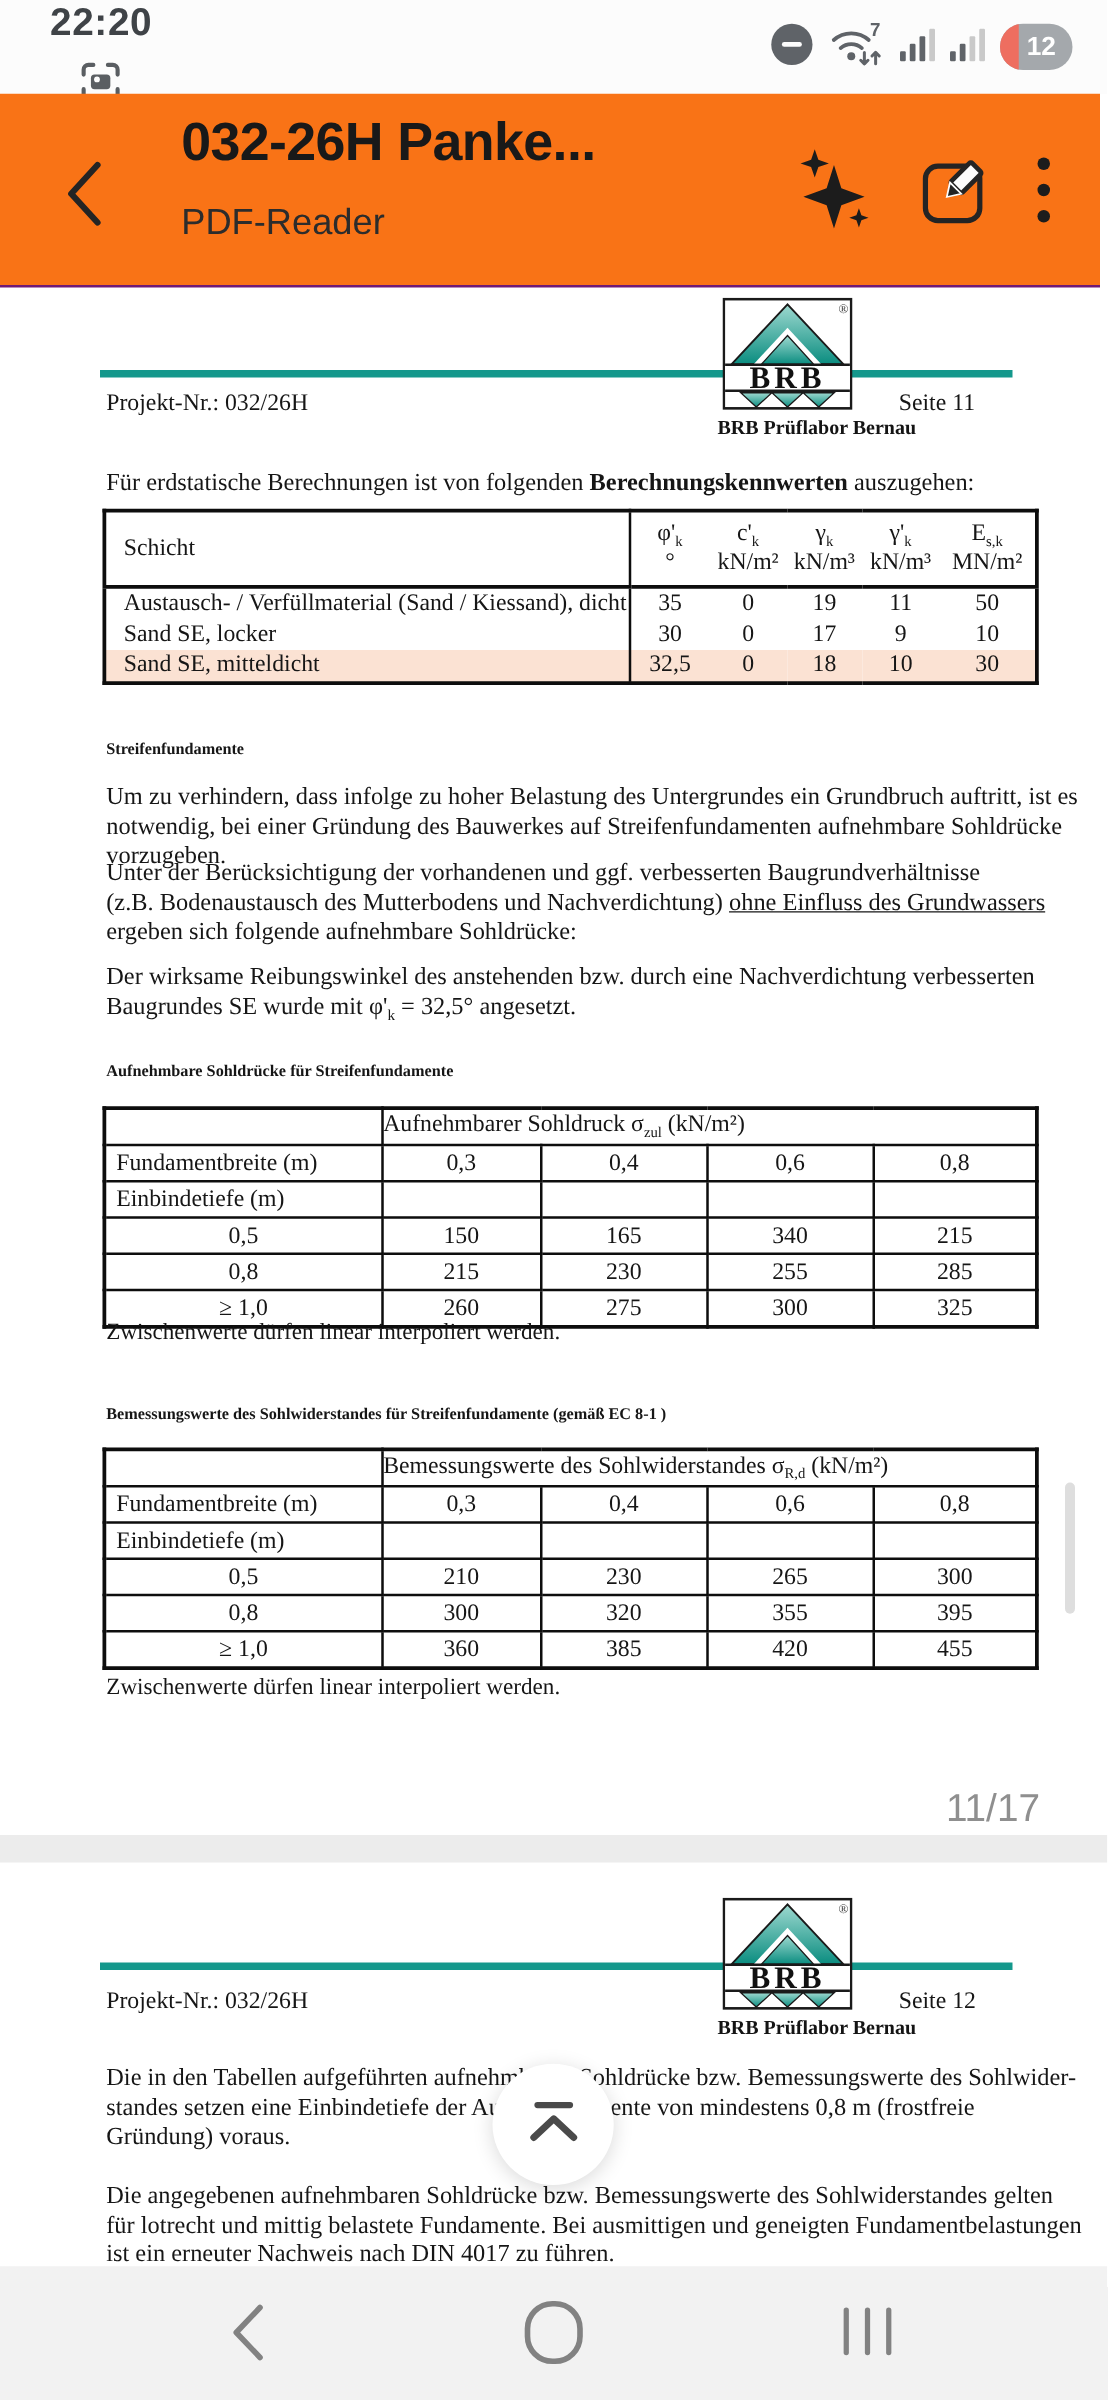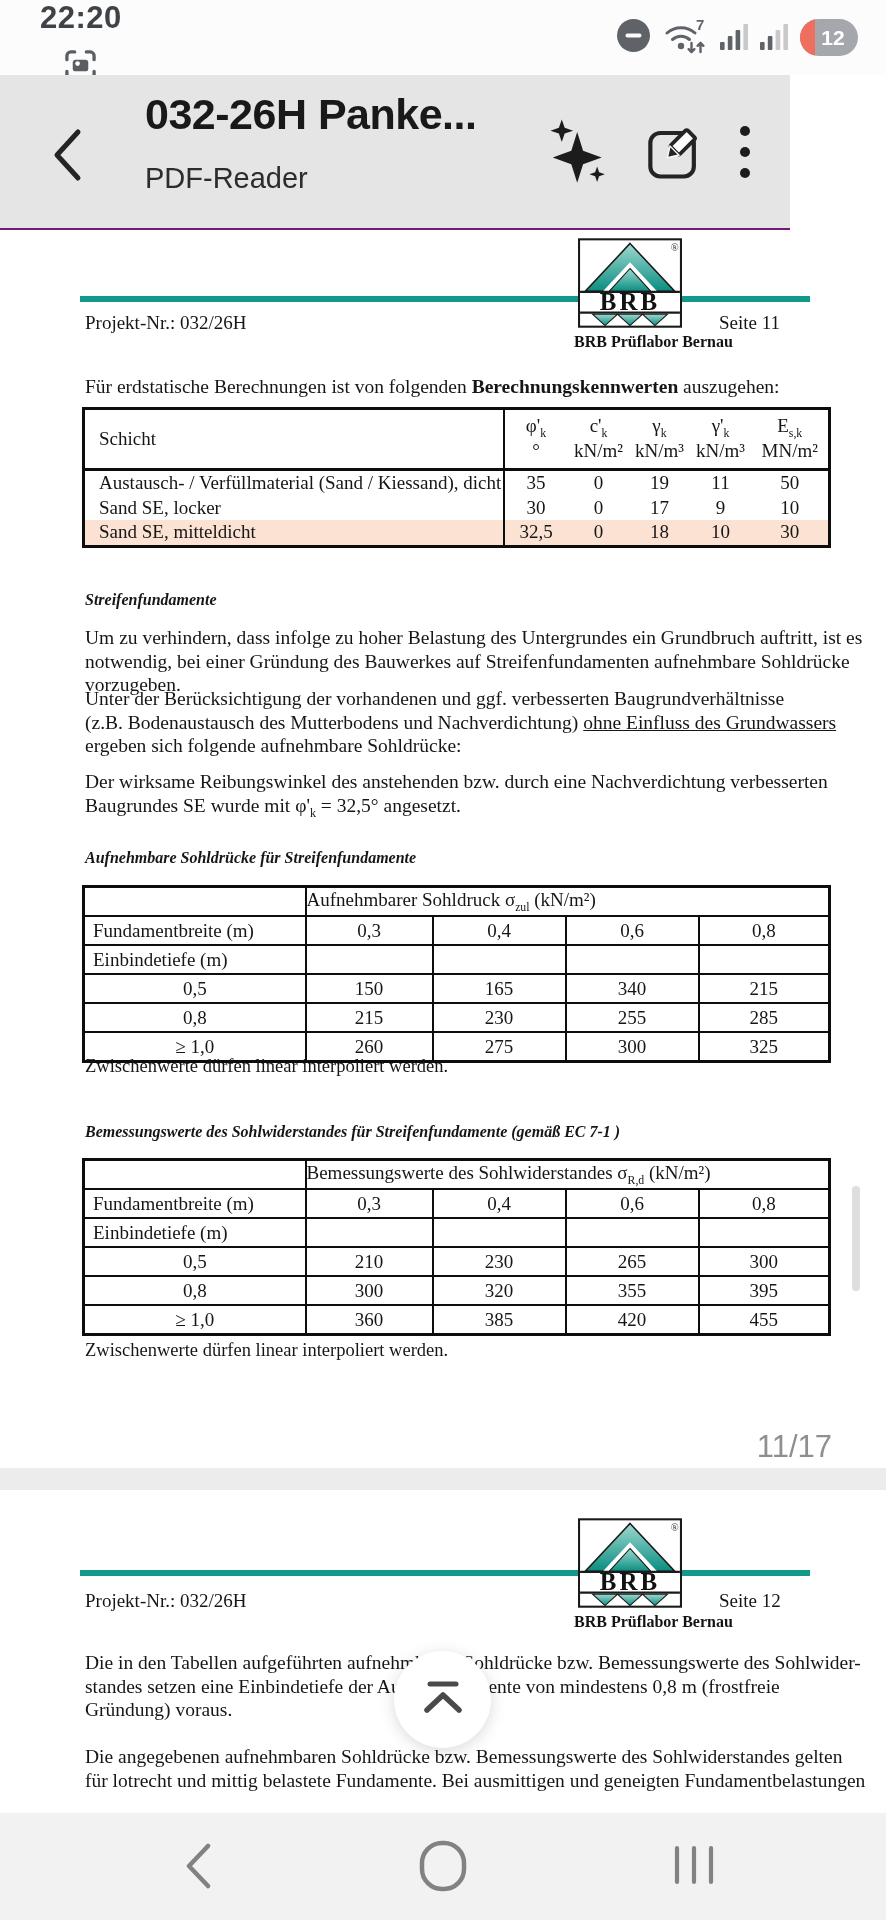--- a/index.html
+++ b/index.html
@@ -10,21 +10,21 @@
   .status-bar{position:absolute;top:0;left:0;width:886px;height:75px;background:#fcfcfc;}
   .sb-left{position:absolute;left:40px;top:0;height:75px;display:flex;align-items:center;gap:13px;flex-direction:column;}
   .sb-time{font-size:31px;font-weight:600;color:#3f4347;letter-spacing:.5px;}
   .sb-right{position:absolute;right:28px;top:0;height:75px;display:flex;align-items:center;gap:11px;}
   .batt-pill{position:relative;width:58px;height:37px;border-radius:19px;background:#a4a8ac;overflow:hidden;
              display:flex;align-items:center;justify-content:center;}
   .batt-red{position:absolute;left:0;top:0;width:15px;height:37px;background:#ee6e60;}
   .batt-txt{position:relative;color:#fff;font-size:21px;font-weight:700;padding-left:8px;}
 
   
-  .app-header{position:absolute;top:75px;left:0;width:790px;height:153px;background:#e5e5e5;
+  .app-header{position:absolute;top:75px;left:0;width:880px;height:153px;background:#f97316;
               border-bottom:4px solid #701a75;}
   .hdr-back{position:absolute;left:50px;top:52px;background:none;border:none;padding:0;cursor:pointer;}
   .hdr-titles{position:absolute;left:145px;top:16px;}
   .hdr-title{font-size:43px;font-weight:700;color:#191919;letter-spacing:-0.5px;line-height:1.1;}
   .hdr-sub{font-size:29px;color:#2c2c2c;margin-top:24px;}
   .hdr-actions{position:absolute;right:38px;top:0;height:153px;display:flex;align-items:center;gap:36px;}
   .icon-btn{background:none;border:none;padding:0;cursor:pointer;line-height:0;}
 
   
   .viewport{position:absolute;top:230px;left:0;width:886px;height:1583px;background:#ffffff;}
@@ -33,21 +33,21 @@
   .page-sep{position:absolute;top:1238px;left:0;width:886px;height:22px;background:#ececec;}
   .page2{top:1260px;height:323px;}
 
   .teal-rule{position:absolute;left:80px;width:730px;height:6px;background:#14988c;}
   .logo-wrap{position:absolute;left:574px;width:112px;text-align:center;}
   .logo-label{font-size:16px;font-weight:700;color:#141414;margin-top:1px;white-space:nowrap;}
   .meta-project{position:absolute;left:85px;font-size:19px;}
   .meta-page{position:absolute;left:719px;font-size:19px;}
 
   .intro{position:absolute;left:85px;top:146px;font-size:19.5px;}
-  .sec-h{position:absolute;left:85px;font-size:16px;font-weight:700;font-style:italic;}
+  .sec-h{position:absolute;left:85px;font-size:13px;font-weight:700;}
   .para{position:absolute;left:85px;font-size:19.5px;line-height:23.5px;}
   .pline{white-space:nowrap;}
   .ul{text-decoration:underline;}
   .note{position:absolute;left:85px;font-size:18.5px;}
   sub{font-size:0.62em;}
 
   
   table{border-collapse:collapse;table-layout:fixed;}
   .t1{position:absolute;left:82px;top:177px;width:746px;font-size:19px;border:3px solid #0d0d0d;}
   .t1 td{padding:0;vertical-align:middle;text-align:center;}
@@ -365,21 +365,21 @@
           <td>260</td>
               <td>275</td>
           <td>300</td>
               <td>325</td>
             </tr>
       </tbody>
         </table>
 
       <div class="note" style="top:826px">Zwischenwerte dürfen linear interpoliert werden.</div>
 
-      <div class="sec-h" style="top:893px">Bemessungswerte des Sohlwiderstandes für Streifenfundamente  (gemäß EC 7-1 )</div>
+      <div class="sec-h" style="top:893px">Bemessungswerte des Sohlwiderstandes für Streifenfundamente  (gemäß EC 8-1 )</div>
 
       <table class="t23" style="top:928px">
         <colgroup>
             <col style="width:222px">
             <col style="width:127px">
             <col style="width:133px">
             <col style="width:133px">
             <col style="width:131px">
           </colgroup>
         <tbody>
@@ -461,20 +461,21 @@
 
       <div class="para" style="top:161px">
         <div class="pline">Die in den Tabellen aufgeführten aufnehmbaren Sohldrücke bzw. Bemessungswerte des Sohlwider-</div>
         <div class="pline">standes setzen eine Einbindetiefe der Außenfundamente von mindestens 0,8 m (frostfreie</div>
         <div class="pline">Gründung) voraus.</div>
       </div>
 
       <div class="para" style="top:255px">
         <div class="pline">Die angegebenen aufnehmbaren Sohldrücke bzw. Bemessungswerte des Sohlwiderstandes gelten</div>
         <div class="pline">für lotrecht und mittig belastete Fundamente. Bei ausmittigen und geneigten Fundamentbelastungen</div>
+        <div class="pline">ist ein erneuter Nachweis nach DIN 4017 zu führen.</div>
       </div>
     </div>
   </div>
 
   <button class="fab-top">
     <span>
       <svg width="44" height="40" viewBox="0 0 44 40">
         <line x1="9" y1="6" x2="35" y2="6" stroke="#4a4a4a" stroke-width="5" stroke-linecap="round"></line>
         <path d="M6 32 L22 17 L38 32" stroke="#4a4a4a" stroke-width="5.5" fill="none" stroke-linecap="round" stroke-linejoin="round"></path>
       </svg>

